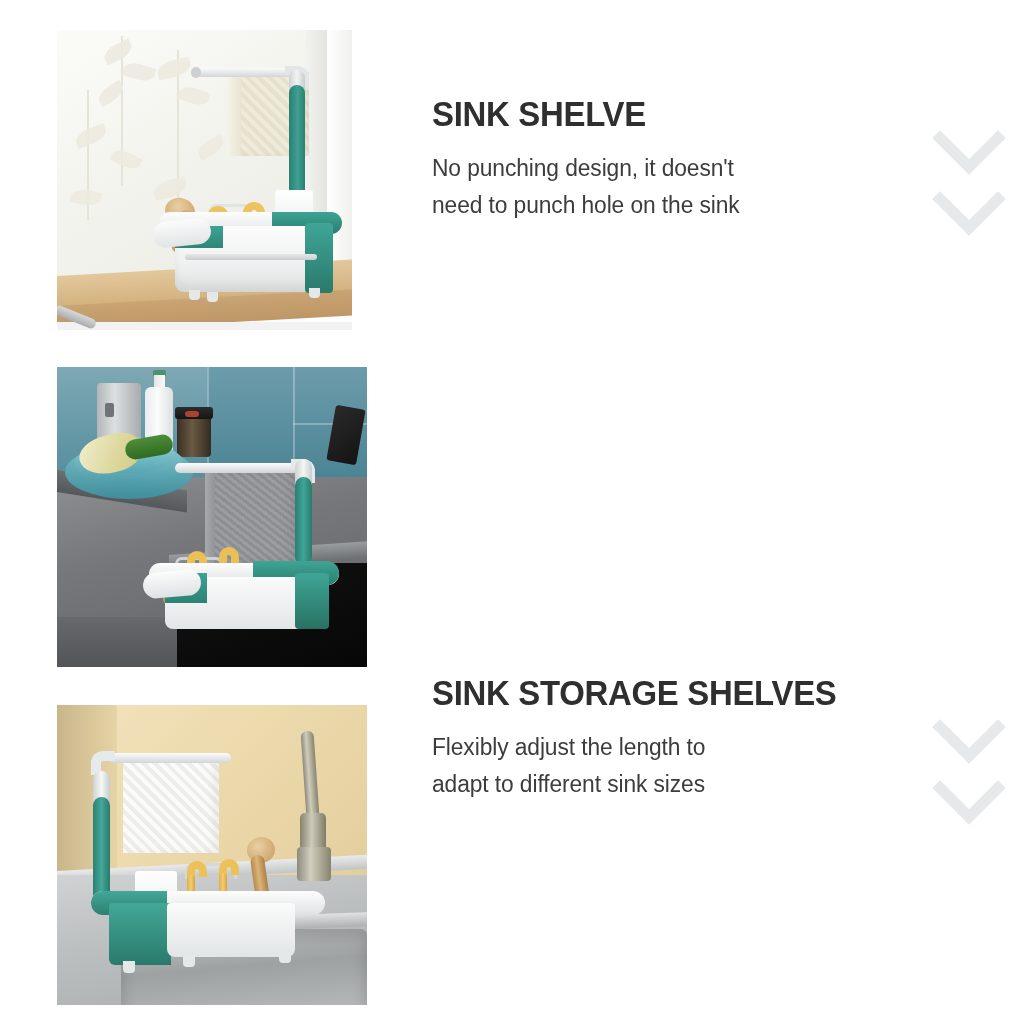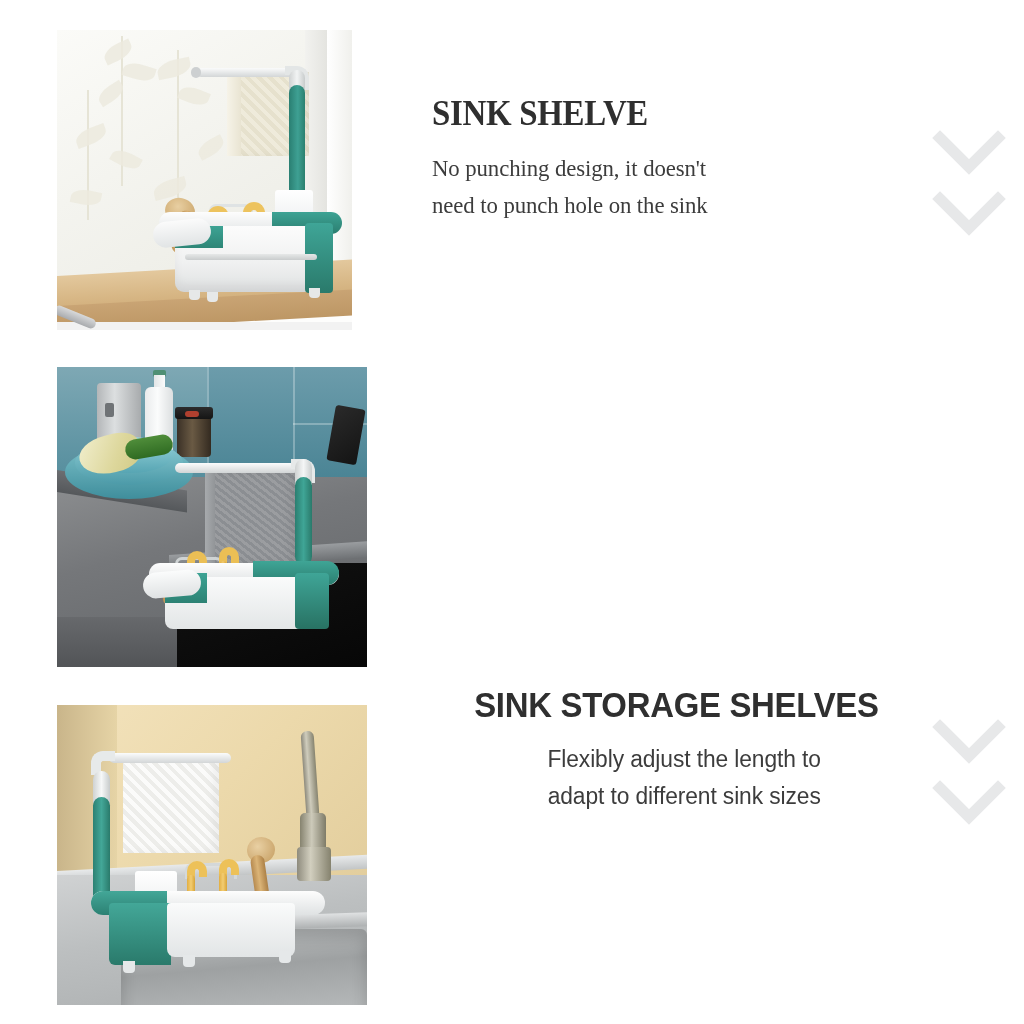--- a/index.html
+++ b/index.html
@@ -3,37 +3,37 @@
 <meta charset="utf-8">
 <style>
   * { margin:0; padding:0; box-sizing:border-box; }
   html,body{ width:1024px; height:1024px; background:#ffffff; }
   body{ font-family:"Liberation Sans", sans-serif; -webkit-font-smoothing:antialiased; }
 
   .page{ position:relative; width:1024px; height:1024px; background:#fff; overflow:hidden; }
 
   
   .feature-row{ position:absolute; left:0; width:1024px; }
-  .row-1{ top:30px;  height:300px;font-family:Liberation Serif, serif; }
+  .row-1{ top:30px;  height:300px; }
   .row-2{ top:367px; height:300px; }
   .row-3{ top:705px; height:305px; }
 
   .photo{
     position:absolute; left:57px; top:0;
     width:295px; height:300px;
     overflow:hidden; background:#eee;
   }
   .row-2 .photo, .row-3 .photo{ width:310px; height:300px; }
 
   .photo-inner{ position:absolute; inset:0; }
 
   
   .text-block{ position:absolute; left:432px; width:520px; }
   .t1{ top:66px; }
-  .t2{ top:320px;text-align:center; }
+  .t2{ top:308px; }
 
   .feature-title{
     font-size:35px; font-weight:bold; letter-spacing:-0.3px;
     color:#2f2f2f; line-height:1.05; white-space:nowrap;
     transform:scaleX(0.94); transform-origin:left center;
   }
   .feature-desc{
     margin-top:17px;
     font-size:23.5px; font-weight:400; color:#3c3c3c;
     line-height:1.58; letter-spacing:-0.1px;

